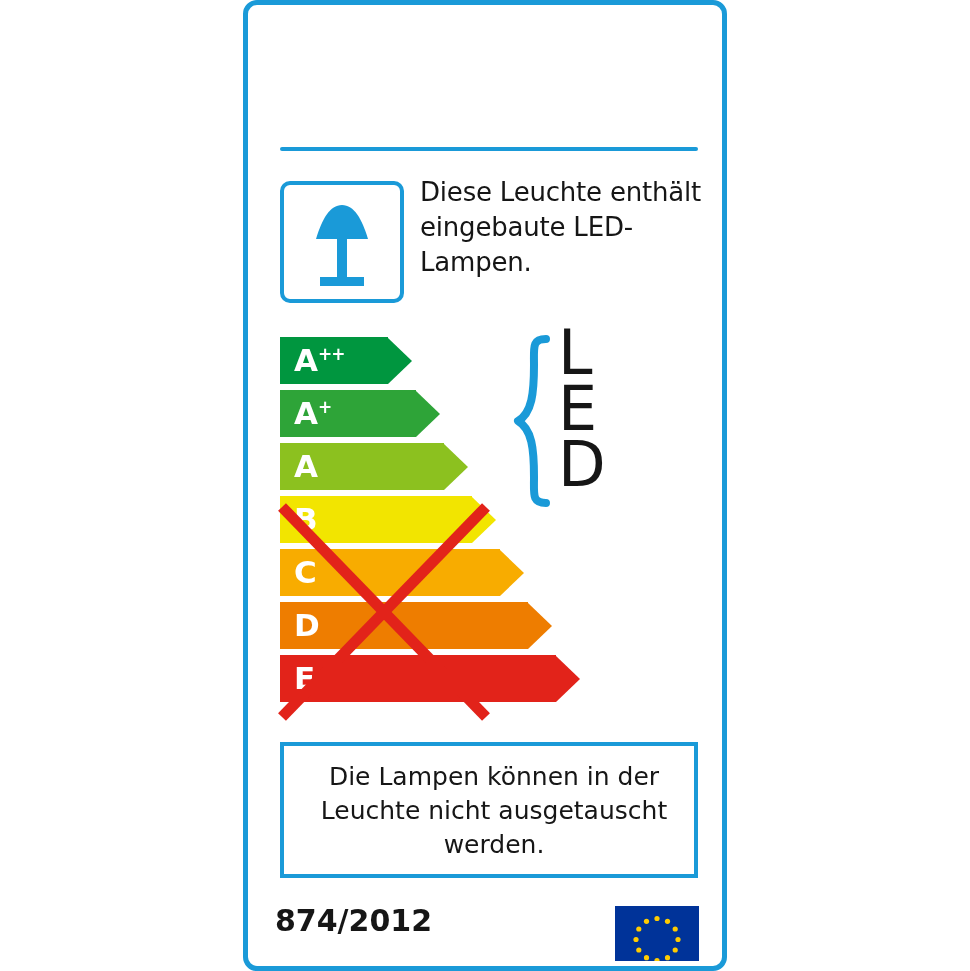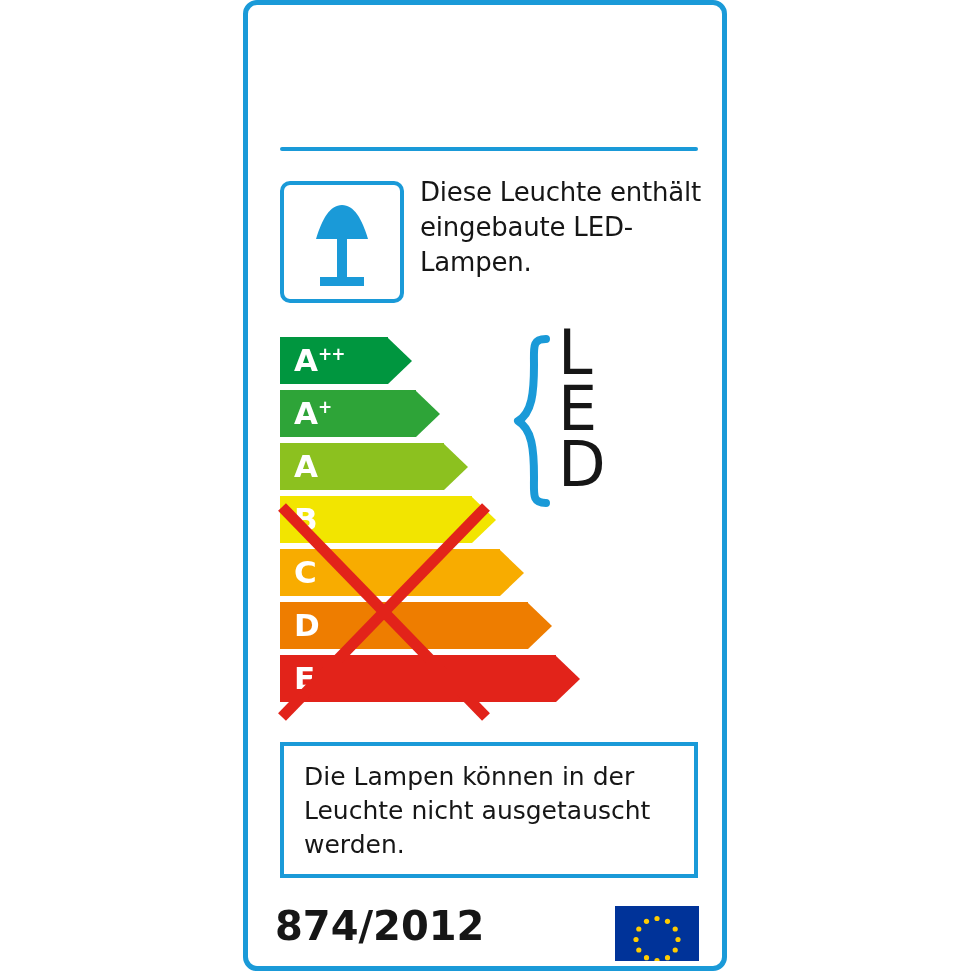--- a/index.html
+++ b/index.html
@@ -158,28 +158,29 @@
     background: #ffffff;
   }
   #note-text {
     position: absolute;
     left: 20px;
     top: 14px;
     width: 380px;
     font-size: 25px;
     line-height: 34px;
     color: #161616;
+    text-align: center;
   }
 
   
   #regulation {
     position: absolute;
     left: 27px;
     top: 898px;
-    font-size: 40px;
+    font-size: 30px;
     font-weight: bold;
     color: #161616;
     letter-spacing: 0px;
   }
   #eu-flag {
     position: absolute;
     left: 367px;
     top: 901px;
     width: 84px;
     height: 55px;

